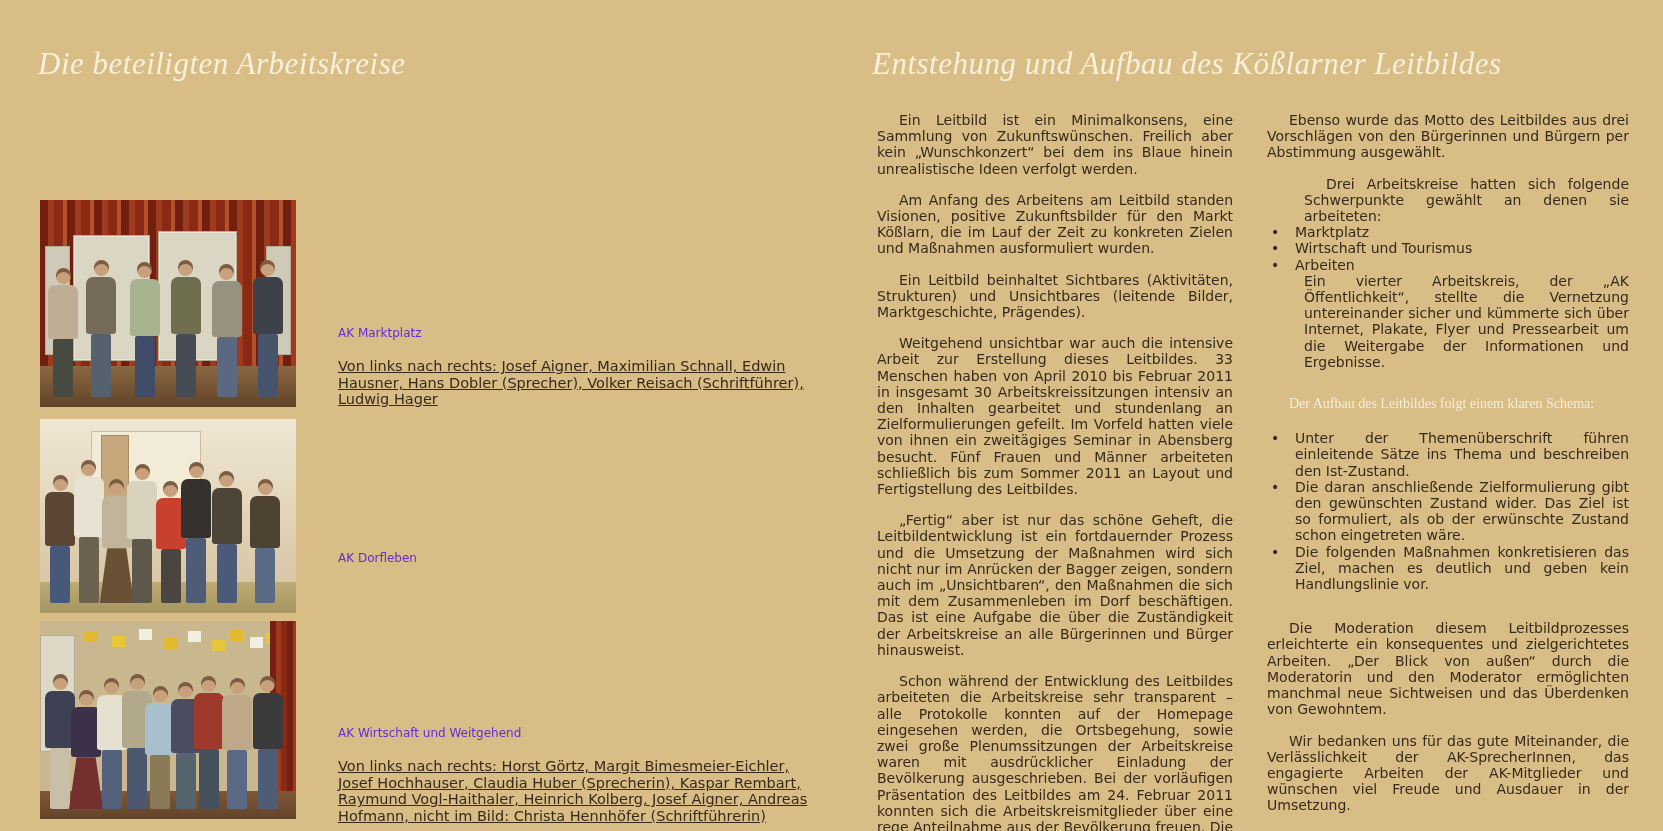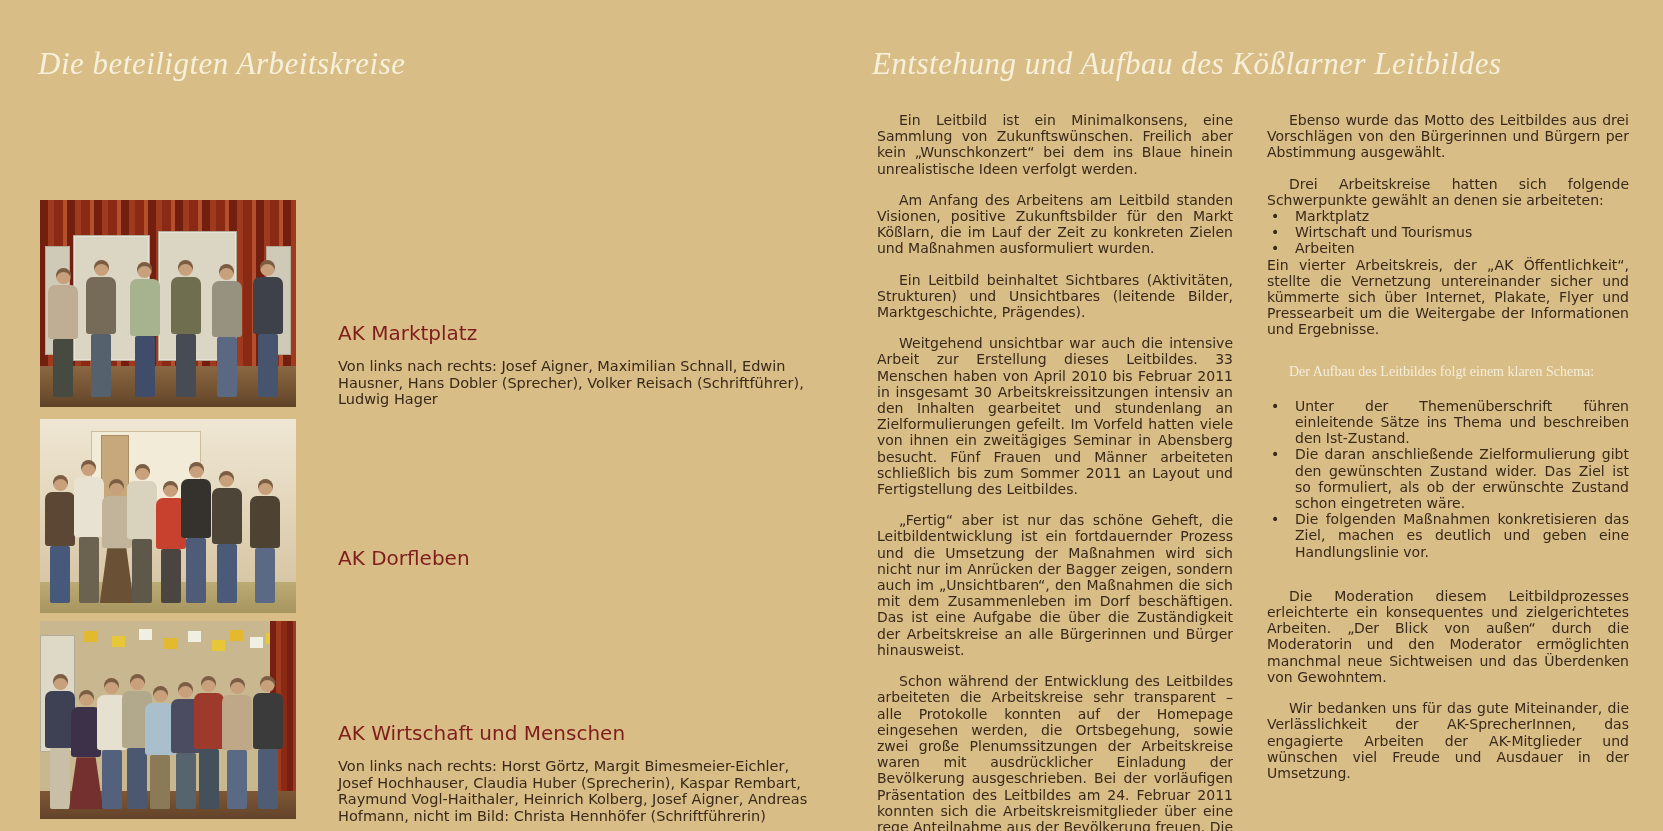--- a/index.html
+++ b/index.html
@@ -59,29 +59,29 @@
     display:flex;flex-direction:column;align-items:center;z-index:2;}
   .head{width:15px;height:16px;border-radius:50%;background:#c9a07c;
     box-shadow:inset 0 4px 0 0 rgba(58,38,20,.55);flex:0 0 auto;}
   .torso{width:30px;flex:0 0 42%;border-radius:7px 7px 3px 3px;margin-top:1px;}
   .legs{width:20px;flex:1 1 auto;border-radius:2px;}
   .skirt{width:34px;flex:1 1 auto;clip-path:polygon(22% 0,78% 0,100% 100%,0 100%);}
 
   
   .caption-block{position:absolute;left:338px;width:478px;}
   .cb-1{top:325px;} .cb-2{top:550px;} .cb-3{top:725px;}
-  .cap-heading{color:#7f1d1d;font-size:20px;line-height:16px;margin:0 0 17px 0;}
-  .cap-body{margin:0;font-size:14.5px;line-height:16.5px;color:#38291a;}
+  .cap-heading{color:#6d28d9;font-size:12px;line-height:16px;margin:0 0 17px 0;}
+  .cap-body{margin:0;font-size:14.5px;line-height:16.5px;color:#38291a;text-decoration:underline;}
 
   
   .col{position:absolute;top:112px;font-size:14px;line-height:16.2px;}
   .col1{left:877px;width:356px;}
   .col2{left:1267px;width:362px;}
   .col p{margin:0 0 15px 0;text-align:justify;text-indent:22px;}
-  .col p.tight{margin-bottom:0;}
+  .col p.tight{margin-bottom:0;margin-left:37px;}
   .col p.no-indent{text-indent:0;}
   .cream-heading{color:#f5eeda;margin:26px 0 18px 0 !important;font-family:Liberation Serif, serif;}
   ul.blist{list-style:none;margin:0;padding:0;}
   ul.blist li{position:relative;padding-left:28px;text-align:justify;}
   ul.blist li::before{content:"•";position:absolute;left:4px;top:0;}
   ul.schema{margin:0 0 0 0;}
   .moderation{margin-top:28px !important;}
   .danke{margin-top:11px !important;}
 </style>
 </head>
@@ -233,21 +233,21 @@
   <div class="caption-block cb-1">
     <div class="cap-heading">AK Marktplatz</div>
     <p class="cap-body">Von links nach rechts: Josef Aigner, Maximilian Schnall, Edwin Hausner, Hans Dobler (Sprecher), Volker Reisach (Schriftführer), Ludwig Hager</p>
   </div>
 
   <div class="caption-block cb-2">
     <div class="cap-heading">AK Dorfleben</div>
   </div>
 
   <div class="caption-block cb-3">
-    <div class="cap-heading">AK Wirtschaft und Menschen</div>
+    <div class="cap-heading">AK Wirtschaft und Weitgehend</div>
     <p class="cap-body">Von links nach rechts: Horst Görtz, Margit Bimesmeier-Eichler, Josef Hochhauser, Claudia Huber (Sprecherin), Kaspar Rembart, Raymund Vogl-Haithaler, Heinrich Kolberg, Josef Aigner, Andreas Hofmann, nicht im Bild: Christa Hennhöfer (Schriftführerin)</p>
   </div>
 
   <h1 class="page-title title-right">Entstehung und Aufbau des Kößlarner Leitbildes</h1>
 
   <div class="col col1">
     <p>Ein Leitbild ist ein Minimalkonsens, eine Sammlung von Zukunftswünschen. Freilich aber kein „Wunschkonzert“ bei dem ins Blaue hinein unrealistische Ideen verfolgt werden.</p>
     <p>Am Anfang des Arbeitens am Leitbild standen Visionen, positive Zukunftsbilder für den Markt Kößlarn, die im Lauf der Zeit zu konkreten Zielen und Maßnahmen ausformuliert wurden.</p>
     <p>Ein Leitbild beinhaltet Sichtbares (Aktivitäten, Strukturen) und Unsichtbares (leitende Bilder, Marktgeschichte, Prägendes).</p>
     <p>Weitgehend unsichtbar war auch die intensive Arbeit zur Erstellung dieses Leitbildes. 33 Menschen haben von April 2010 bis Februar 2011 in insgesamt 30 Arbeitskreissitzungen intensiv an den Inhalten gearbeitet und stundenlang an Zielformulierungen gefeilt. Im Vorfeld hatten viele von ihnen ein zweitägiges Seminar in Abensberg besucht. Fünf Frauen und Männer arbeiteten schließlich bis zum Sommer 2011 an Layout und Fertigstellung des Leitbildes.</p>
@@ -261,20 +261,20 @@
     <ul class="blist">
       <li>Marktplatz</li>
       <li>Wirtschaft und Tourismus</li>
       <li>Arbeiten</li>
     </ul>
     <p class="tight no-indent">Ein vierter Arbeitskreis, der „AK Öffentlichkeit“, stellte die Vernetzung untereinander sicher und kümmerte sich über Internet, Plakate, Flyer und Pressearbeit um die Weitergabe der Informationen und Ergebnisse.</p>
     <p class="cream-heading">Der Aufbau des Leitbildes folgt einem klaren Schema:</p>
     <ul class="blist schema">
       <li>Unter der Themenüberschrift führen einleitende Sätze ins Thema und beschreiben den Ist-Zustand.</li>
       <li>Die daran anschließende Zielformulierung gibt den gewünschten Zustand wider. Das Ziel ist so formuliert, als ob der erwünschte Zustand schon eingetreten wäre.</li>
-      <li>Die folgenden Maßnahmen konkretisieren das Ziel, machen es deutlich und geben eine Handlungslinie vor.</li>
+      <li>Die folgenden Maßnahmen konkretisieren das Ziel, machen es deutlich und geben kein Handlungslinie vor.</li>
     </ul>
     <p class="moderation">Die Moderation diesem Leitbildprozesses erleichterte ein konsequentes und zielgerichtetes Arbeiten. „Der Blick von außen“ durch die Moderatorin und den Moderator ermöglichten manchmal neue Sichtweisen und das Überdenken von Gewohntem.</p>
     <p class="danke">Wir bedanken uns für das gute Miteinander, die Verlässlichkeit der AK-SprecherInnen, das engagierte Arbeiten der AK-Mitglieder und wünschen viel Freude und Ausdauer in der Umsetzung.</p>
 
   </div>
 
 </div>
 
 </body></html>

